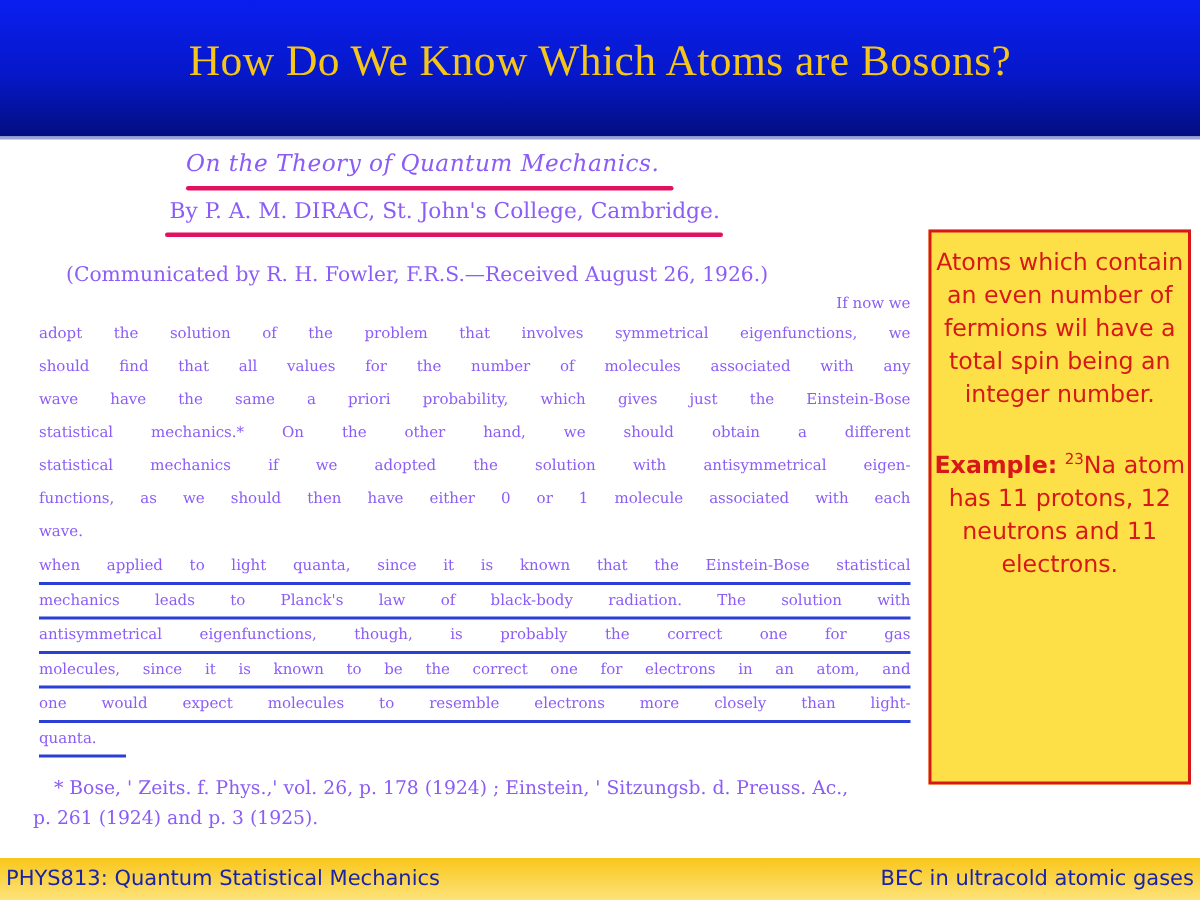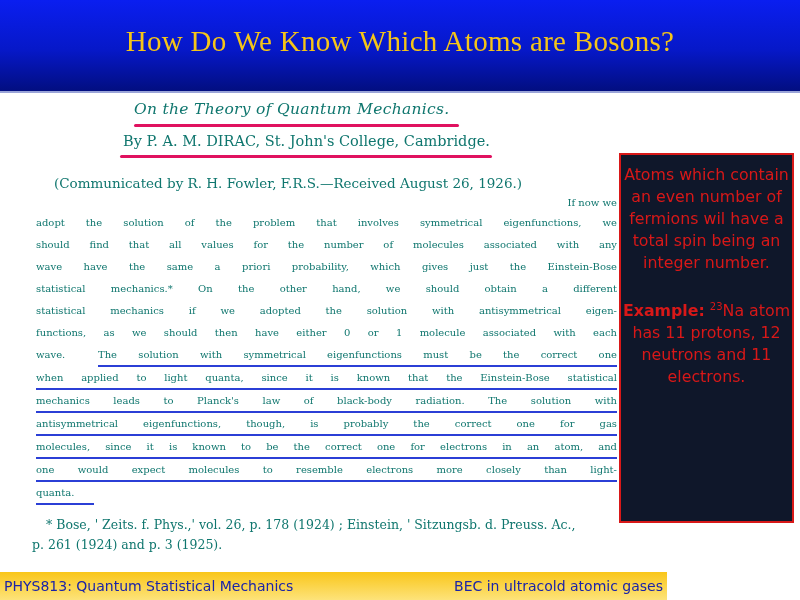--- a/index.html
+++ b/index.html
@@ -2,35 +2,35 @@
 <html><head>
 <meta charset="utf-8">
 <style>
   html, body { margin:0; padding:0; }
   body { width:800px; height:600px; position:relative; overflow:hidden; background:#ffffff; font-family:"DejaVu Sans", sans-serif; }
   .header { position:absolute; left:0; top:0; width:800px; height:91px;
     background:linear-gradient(to bottom, #0a1ef0 0%, #0618c8 55%, #020e80 100%);
     border-bottom:2px solid #9aa4d8; }
   .header-title { position:absolute; left:0; right:0; top:25px; text-align:center; color:#f5c518;
     font-family:Liberation Serif, serif; font-size:29px; letter-spacing:0.3px; }
-  .paper { position:absolute; left:16px; top:93px; width:612px; height:472px; font-family:"DejaVu Serif", serif; color:#0f766e; }
+  .paper { position:absolute; left:6px; top:93px; width:612px; height:472px; font-family:"DejaVu Serif", serif; color:#8b5cf6; }
   .p-title { position:absolute; left:118px; top:7px; font-style:italic; font-size:15.5px; letter-spacing:0.3px; }
   .p-title-ul { position:absolute; left:118px; top:31px; width:325px; height:3px; background:#e0115f; border-radius:2px; }
   .p-author { position:absolute; left:107px; top:40px; font-size:14.5px; }
   .p-author-ul { position:absolute; left:104px; top:62px; width:372px; height:3px; background:#e0115f; border-radius:2px; }
   .p-comm { position:absolute; left:38px; top:82px; font-size:13.5px; }
   .p-line { position:absolute; left:20px; width:581px; font-size:10px; line-height:20px; white-space:nowrap; text-align:justify; text-align-last:justify; }
   .p-line.ul { border-bottom:2px solid #2b3fd6; }
   .p-line.right { text-align:right; text-align-last:right; }
   .foot { position:absolute; font-size:12.5px; white-space:nowrap; }
-  .box { position:absolute; left:619px; top:153px; width:171px; height:366px; border:2px solid #d81818; background:#0f172a; }
+  .box { position:absolute; left:619px; top:153px; width:171px; height:366px; border:2px solid #d81818; background:#fde047; }
   .box-text { font-family:"DejaVu Sans", sans-serif; color:#d81818; font-size:15.8px; line-height:22px; text-align:center; padding-top:9px; }
   .box-text .ex { font-weight:bold; }
   .box-text sup { font-size:10px; }
-  .footer { position:absolute; left:0; top:572px; width:667px; height:28px;
+  .footer { position:absolute; left:0; top:572px; width:800px; height:28px;
     background:linear-gradient(to bottom, #f9c61a 0%, #fde37a 100%); }
   .footer-left { position:absolute; left:4px; top:6px; font-size:14px; color:#1a23a8; }
   .footer-right { position:absolute; right:4px; top:6px; font-size:14px; color:#1a23a8; }
 </style>
 </head>
 <body>
 
 <div class="header">
   <div class="header-title">How Do We Know Which Atoms are Bosons?</div>
 </div>
@@ -43,21 +43,20 @@
   <div class="p-comm">(Communicated by R. H. Fowler, F.R.S.—Received August 26, 1926.)</div>
 
   <div class="p-line right" style="top:100px;">If now we</div>
   <div class="p-line" style="top:120px;">adopt the solution of the problem that involves symmetrical eigenfunctions, we</div>
   <div class="p-line" style="top:142px;">should find that all values for the number of molecules associated with any</div>
   <div class="p-line" style="top:164px;">wave have the same a priori probability, which gives just the Einstein-Bose</div>
   <div class="p-line" style="top:186px;">statistical mechanics.* On the other hand, we should obtain a different</div>
   <div class="p-line" style="top:208px;">statistical mechanics if we adopted the solution with antisymmetrical eigen-</div>
   <div class="p-line" style="top:230px;">functions, as we should then have either 0 or 1 molecule associated with each</div>
   <div class="p-line" style="top:252px; width:50px; text-align:center; text-align-last:left;">wave.</div>
-  <div class="p-line ul" style="top:252px; left:82px; width:519px;">The solution with symmetrical eigenfunctions must be the correct one</div>
   <div class="p-line ul" style="top:275px;">when applied to light quanta, since it is known that the Einstein-Bose statistical</div>
   <div class="p-line ul" style="top:298px;">mechanics leads to Planck's law of black-body radiation. The solution with</div>
   <div class="p-line ul" style="top:321px;">antisymmetrical eigenfunctions, though, is probably the correct one for gas</div>
   <div class="p-line ul" style="top:344px;">molecules, since it is known to be the correct one for electrons in an atom, and</div>
   <div class="p-line ul" style="top:367px;">one would expect molecules to resemble electrons more closely than light-</div>
   <div class="p-line ul" style="top:390px; width:58px; text-align:left; text-align-last:left;">quanta.</div>
 
   <div class="foot" style="left:30px; top:424px;">* Bose, ' Zeits. f. Phys.,' vol. 26, p. 178 (1924) ; Einstein, ' Sitzungsb. d. Preuss. Ac.,</div>
   <div class="foot" style="left:16px; top:444px;">p. 261 (1924) and p. 3 (1925).</div>
 </div>

